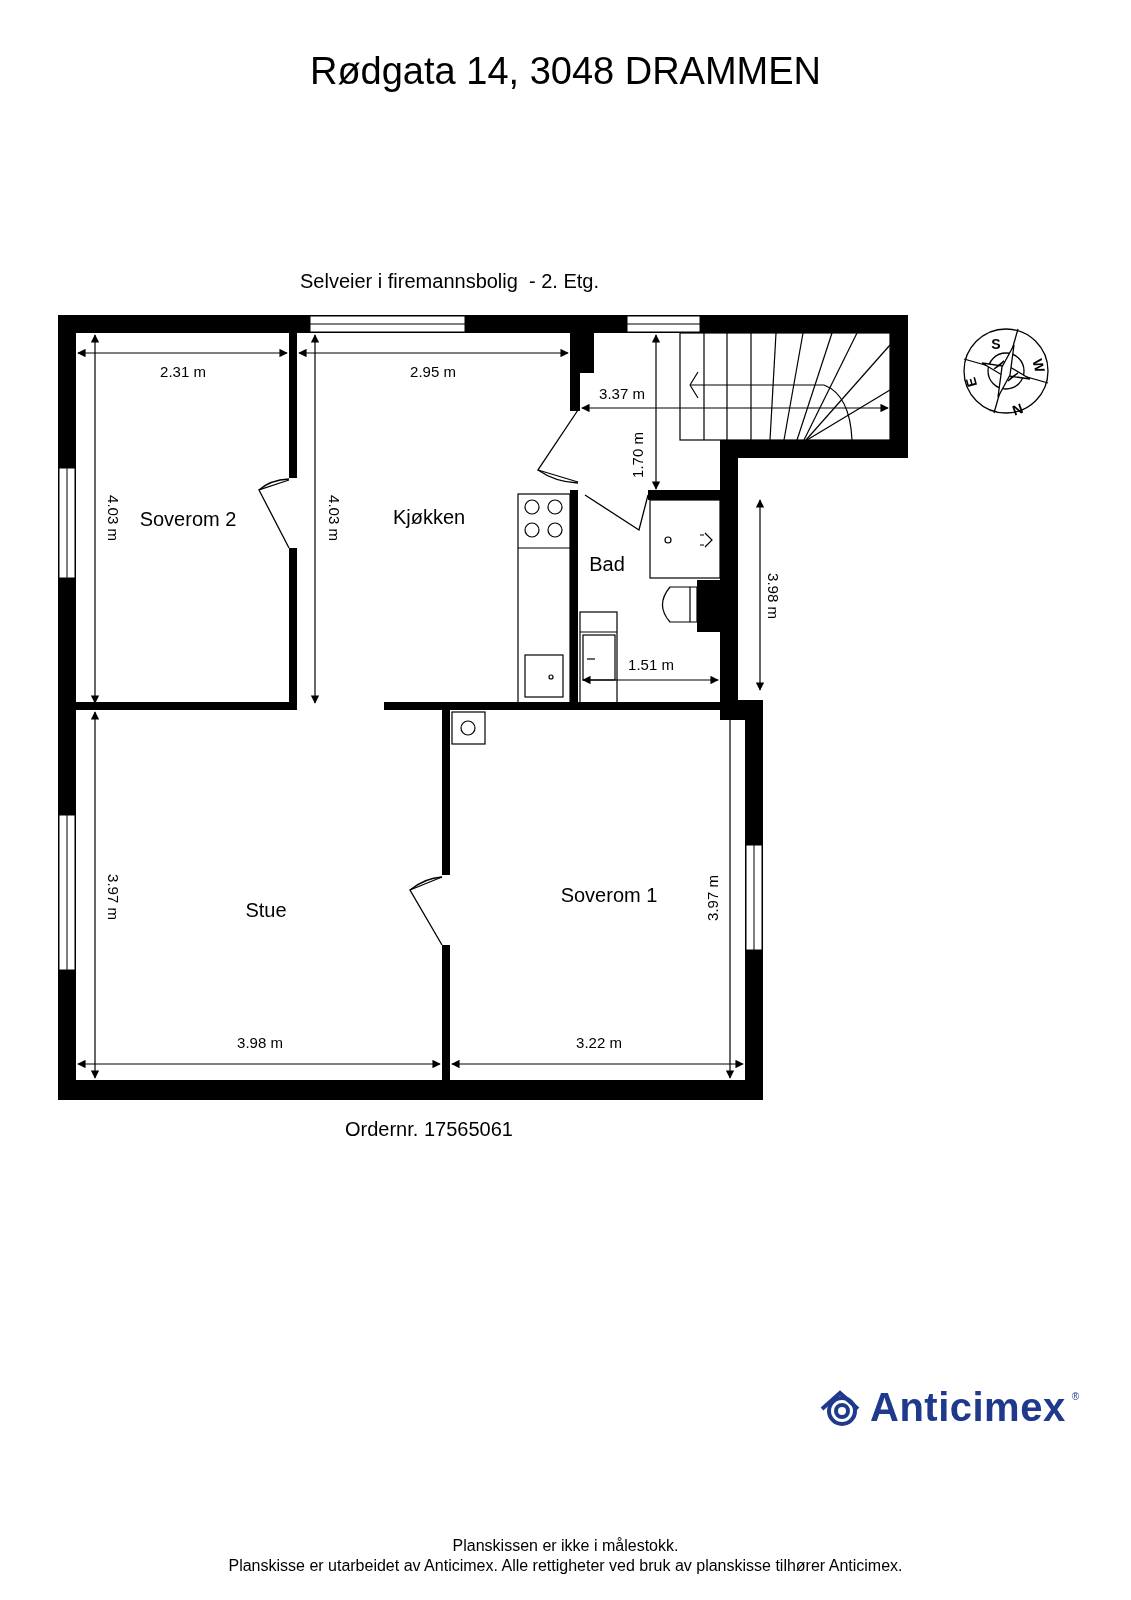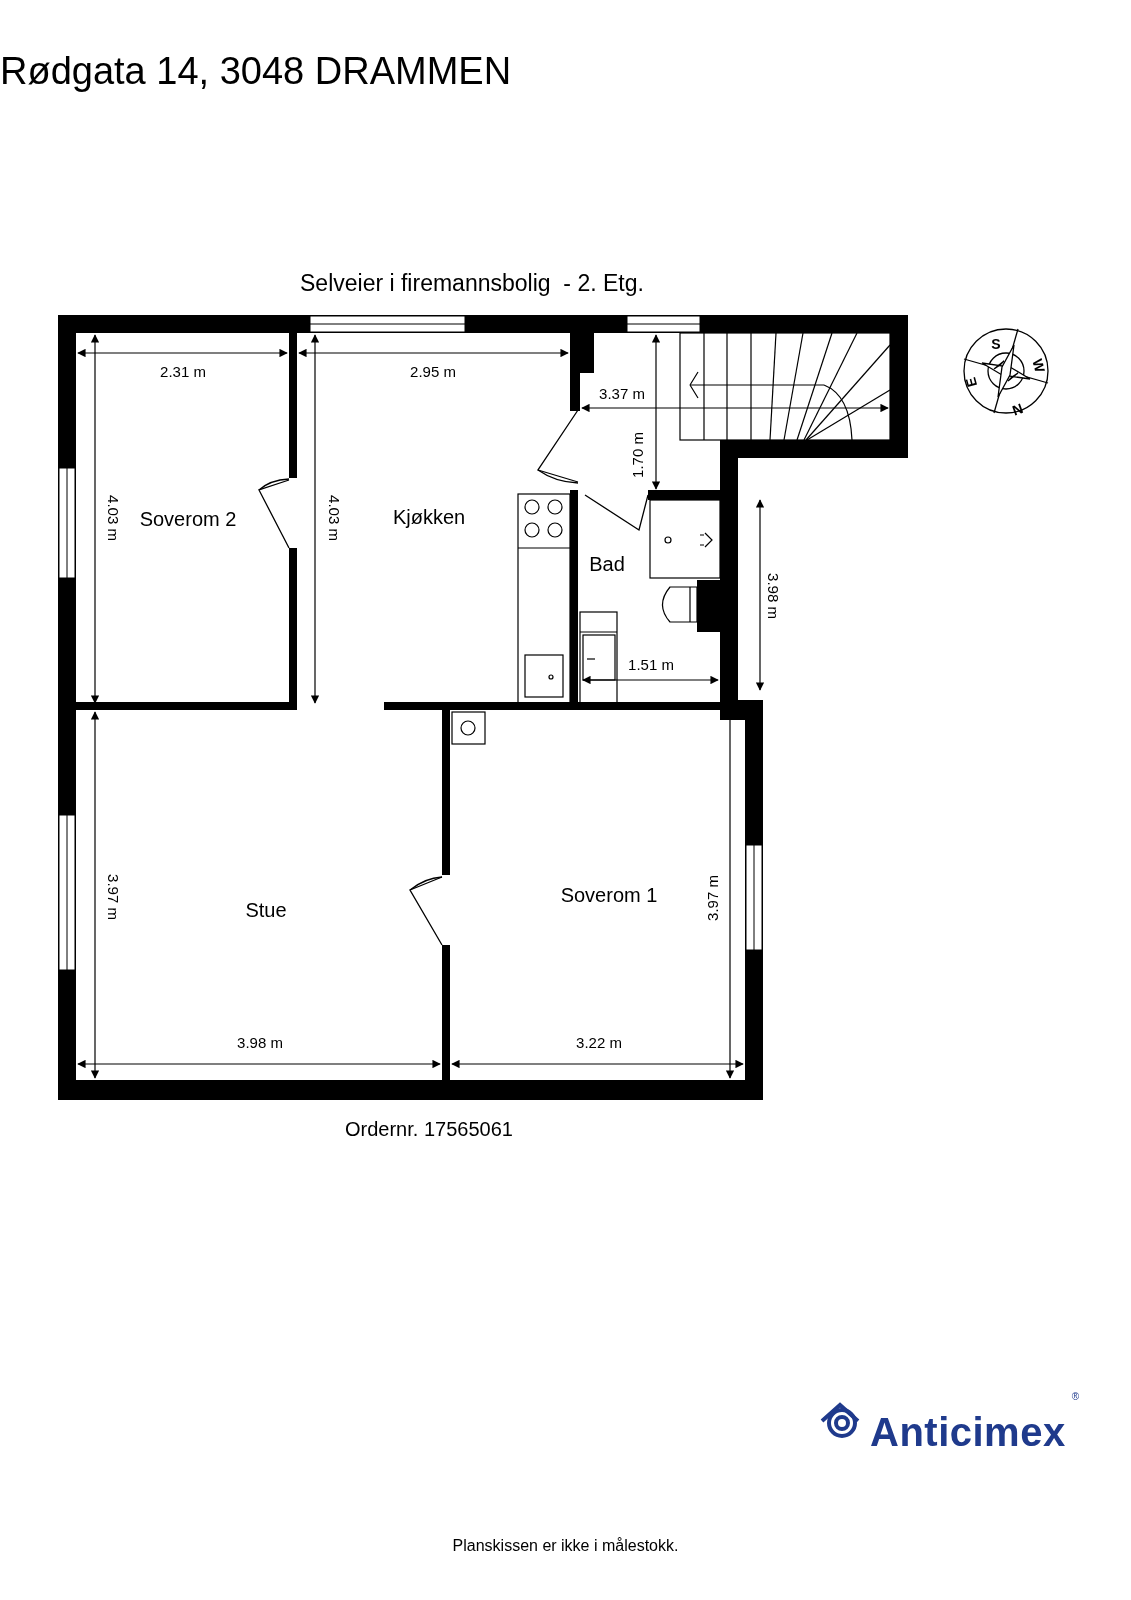--- a/index.html
+++ b/index.html
@@ -1,24 +1,24 @@
 <!DOCTYPE html>
 <html><head>
   <meta charset="utf-8">
   <style>
     html, body { margin: 0; padding: 0; background: #ffffff; }
     body { width: 1131px; height: 1600px; position: relative; overflow: hidden;
            font-family: "Liberation Sans", "DejaVu Sans", sans-serif; color: #000; }
     .abs { position: absolute; }
-    .title { left: 0; width: 1131px; top: 50px; font-size: 38px; }
-    .subtitle { left: 300px; top: 270px; font-size: 23px; white-space: pre; }
+    .title { left: 0; width: 1131px; top: 50px; text-align: center; font-size: 38px; }
+    .subtitle { left: 300px; top: 270px; font-size: 20px; white-space: pre; }
     .plan { left: 0; top: 0; }
     .order { left: 345px; top: 1118px; font-size: 20px; }
     .logo { left: 818px; top: 1385px; display: flex; align-items: center; gap: 6px; }
-    .logo-text { font-size: 40px; font-weight: bold; color: #1f3a8c; letter-spacing: 0.5px; margin-top: 25px; }
+    .logo-text { font-size: 40px; font-weight: bold; color: #1f3a8c; letter-spacing: 0.5px; }
     .logo-reg { font-size: 10px; color: #1f3a8c; align-self: flex-start; margin-top: 6px; }
     .footer { left: 0; width: 1131px; top: 1536px; text-align: center; font-size: 16px; line-height: 20px; }
     svg text { font-family: "Liberation Sans", "DejaVu Sans", sans-serif; }
   </style>
 </head>
 <body>
 
 <div class="abs title">Rødgata 14, 3048 DRAMMEN</div>
 <div class="abs subtitle">Selveier i firemannsbolig  - 2. Etg.</div>
 
@@ -198,13 +198,14 @@
       <circle cx="24" cy="22" r="13"></circle>
       <circle cx="24" cy="22" r="6"></circle>
     </g>
   </svg>
   <span class="logo-text">Anticimex</span>
   <span class="logo-reg">®</span>
 </div>
 
 <div class="abs footer">
   <div>Planskissen er ikke i målestokk.</div>
+  <div>Planskisse er utarbeidet av Anticimex. Alle rettigheter ved bruk av planskisse tilhører Anticimex.</div>
 </div>
 
 </body></html>

